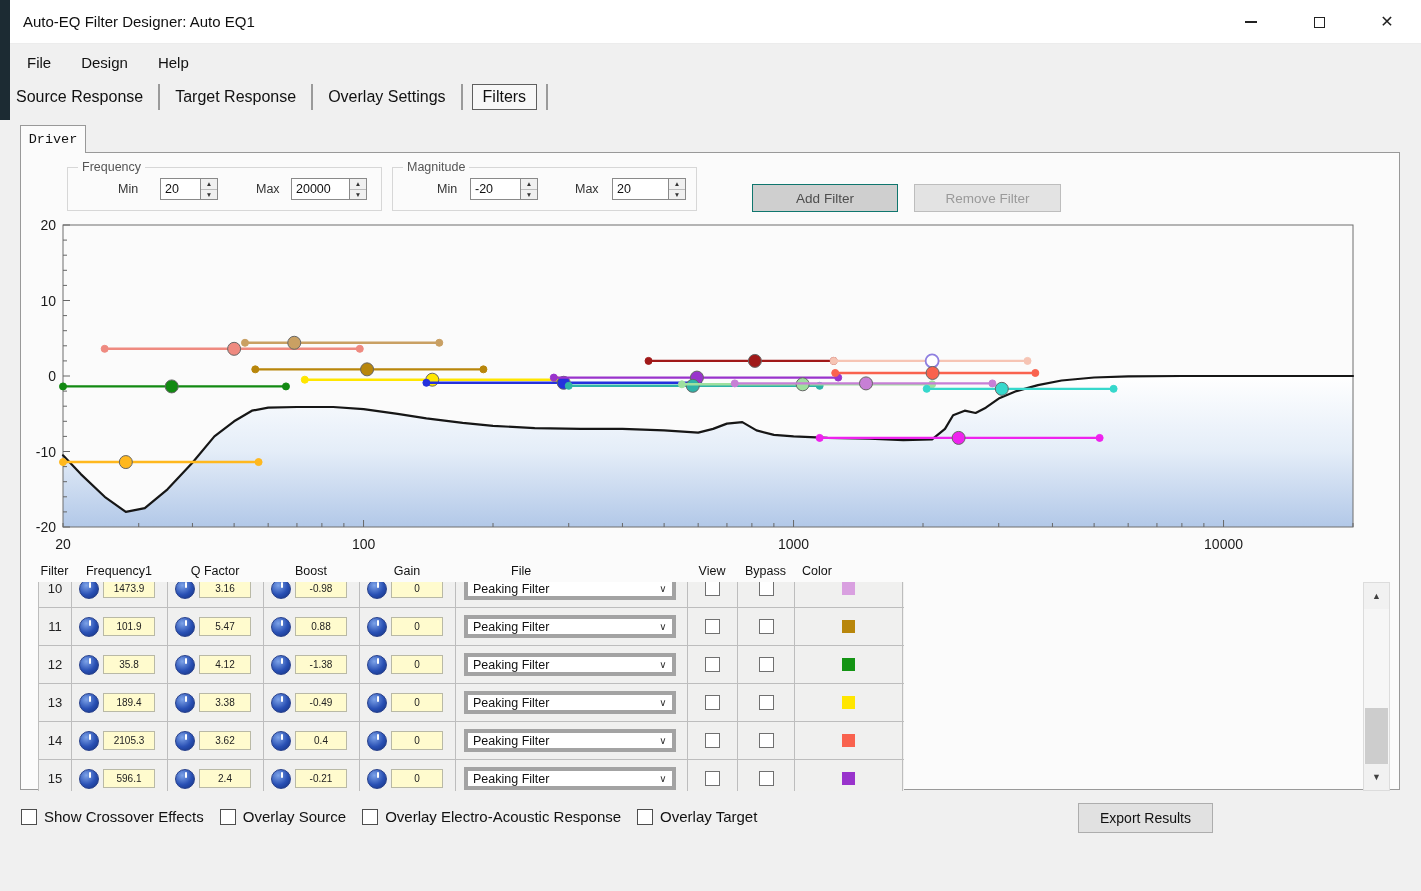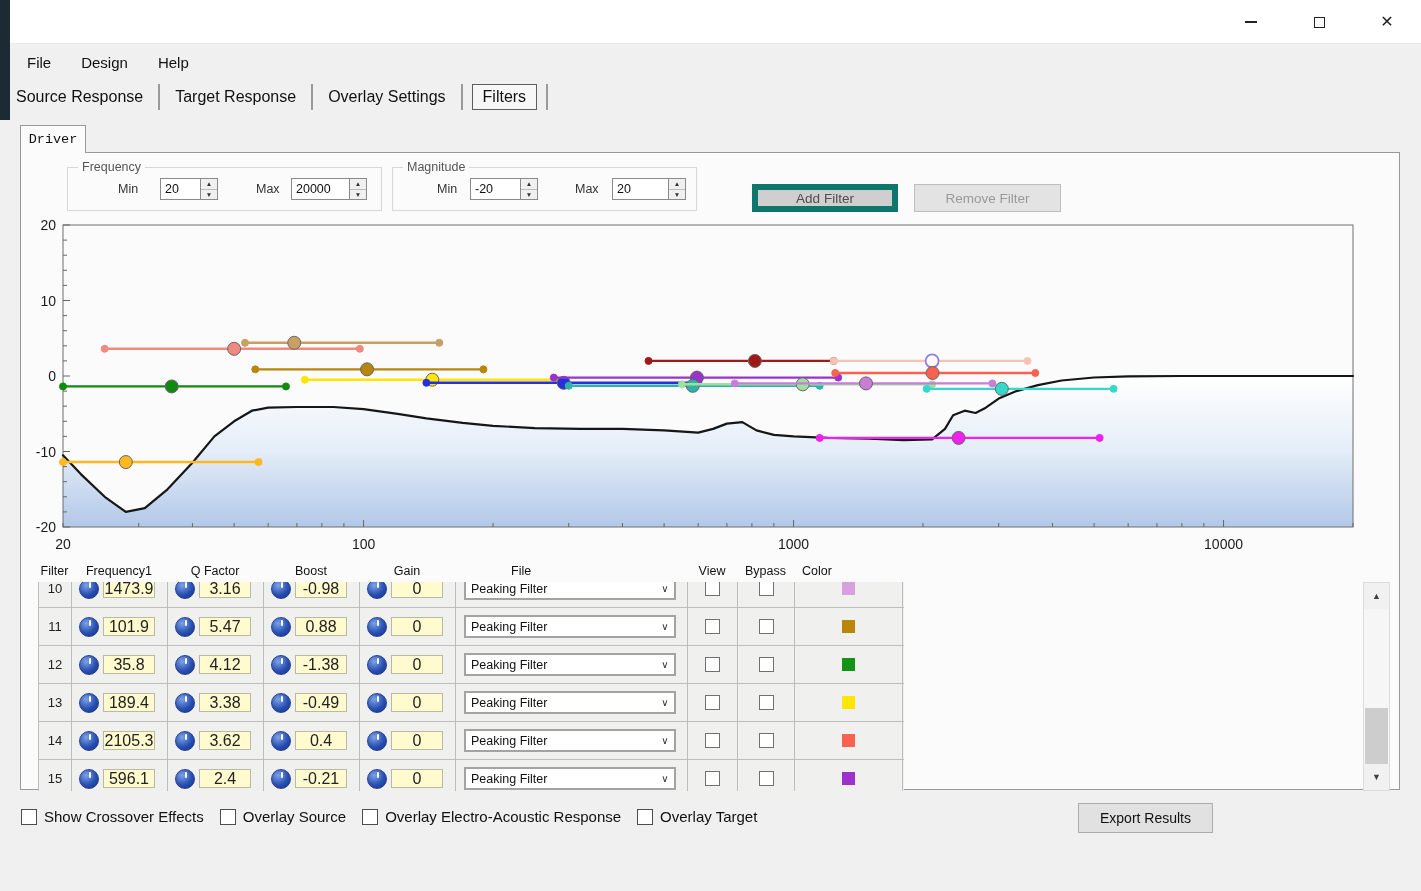--- a/index.html
+++ b/index.html
@@ -39,21 +39,21 @@
   .gb-label { position:absolute; top:-8px; left:10px; background:#fbfbfb; padding:0 4px; font-size:12.5px; color:#555; }
   .mm-label { position:absolute; top:14px; font-size:12.5px; color:#333; }
   .spinner { position:absolute; top:10px; height:22px; background:#fff; border:1px solid #8a8a8a; display:flex; }
   .spin-val { flex:1; font-size:12.5px; line-height:20px; padding-left:4px; color:#111; overflow:hidden; }
   .spin-btns { width:17px; border-left:1px solid #8a8a8a; display:flex; flex-direction:column; }
   .spin-up,.spin-down { flex:1; background:#f0f0f0; display:flex; align-items:center; justify-content:center;
                         font-size:6.5px; color:#333; }
   .spin-up { border-bottom:1px solid #bbb; }
 
   .btn { position:absolute; top:31px; height:28px; font-size:13.5px; display:flex; align-items:center; justify-content:center; }
-  .btn-add { left:731px; width:146px; background:#cfcfcf; border:6px solid #0f766e; color:#4e4e4e; }
+  .btn-add { left:731px; width:146px; background:#cfcfcf; border:1px solid #0f766e; color:#4e4e4e; }
   .btn-remove { left:893px; width:147px; background:#e3e3e3; border:1px solid #bdbdbd; color:#9a9a9a; }
 
   
   .chart-wrap { position:absolute; left:8px; top:62px; width:1336px; height:340px; }
   .tick { font-family:"Liberation Sans", sans-serif; font-size:14px; fill:#1a1a1a; }
 
   
   .thead { position:absolute; left:17px; top:411px; width:866px; display:flex; font-size:12.5px; color:#111; }
   .th { text-align:center; }
   .th-filter{width:33px;} .th-num{width:96px;} .th-type{width:232px; text-align:left; padding-left:56px;}
@@ -65,23 +65,23 @@
   .c-filter { width:33px; justify-content:center; font-size:13px; color:#222; }
   .c-val { width:96px; padding-left:7px; gap:4px; }
   .c-type { width:232px; padding-left:8px; }
   .c-view { width:50px; justify-content:center; }
   .c-bypass { width:57px; justify-content:center; }
   .c-color { width:108px; justify-content:center; }
   .knob { width:20px; height:20px; border-radius:50%;
           background:radial-gradient(circle at 35% 30%, #7da3e8, #2950b4 55%, #13307e);
           border:1px solid #27408b; position:relative; flex:none; }
   .knob::after { content:""; position:absolute; left:8.5px; top:2px; width:2px; height:6px; background:#ffffff; border-radius:1px; }
-  .valbox { width:52px; height:19px; background:#fffbce; border:1px solid #b9b9a6; font-size:16px;
+  .valbox { width:52px; height:19px; background:#fffbce; border:1px solid #b9b9a6; font-size:10px;
             text-align:center; line-height:17px; color:#222; }
-  .dropdown { width:212px; height:23px; background:#fff; border:2px solid #a3a3a3; display:flex; align-items:center; }
+  .dropdown { width:212px; height:23px; background:#fff; border:4px solid #a3a3a3; display:flex; align-items:center; }
   .dd-label { flex:1; padding-left:5px; font-size:12.5px; color:#111; white-space:nowrap; overflow:hidden; }
   .dd-arrow { width:18px; text-align:center; color:#333; font-size:10px; }
   .checkbox { width:15px; height:15px; background:#fff; border:1px solid #707070; display:inline-block; }
   .colorchip { width:13px; height:13px; display:inline-block; }
 
   
   .vscroll { position:absolute; left:1342px; top:429px; width:27px; height:209px; background:#f6f6f6; border:1px solid #dcdcdc; }
   .vs-btn { position:absolute; left:0; width:25px; height:26px; background:#f1f1f1; display:flex;
             align-items:center; justify-content:center; font-size:9px; color:#404040; }
   .vs-up { top:0; } .vs-down { bottom:0; }
@@ -91,20 +91,21 @@
   .footer-checks { position:absolute; left:21px; top:808px; display:flex; gap:16px; align-items:center; font-size:15px; }
   .fcheck { display:flex; align-items:center; gap:7px; }
   .fbox { width:16px; height:16px; background:#fff; border:1px solid #4d4d4d; flex:none; }
   .export-btn { position:absolute; left:1078px; top:803px; width:135px; height:30px; background:#e1e1e1;
                 border:1px solid #adadad; font-size:14px; color:#111; display:flex; align-items:center; justify-content:center; }
 </style>
 </head>
 <body>
 
 <div class="titlebar">
+  <span class="title-text">Auto-EQ Filter Designer: Auto EQ1</span>
   <div class="win-btns">
     <div class="win-btn">
         <span class="glyph-min"></span>
       </div>
     <div class="win-btn">
         <span class="glyph-max"></span>
       </div>
     <div class="win-btn">
         <span class="glyph-close">✕</span>
       </div>

